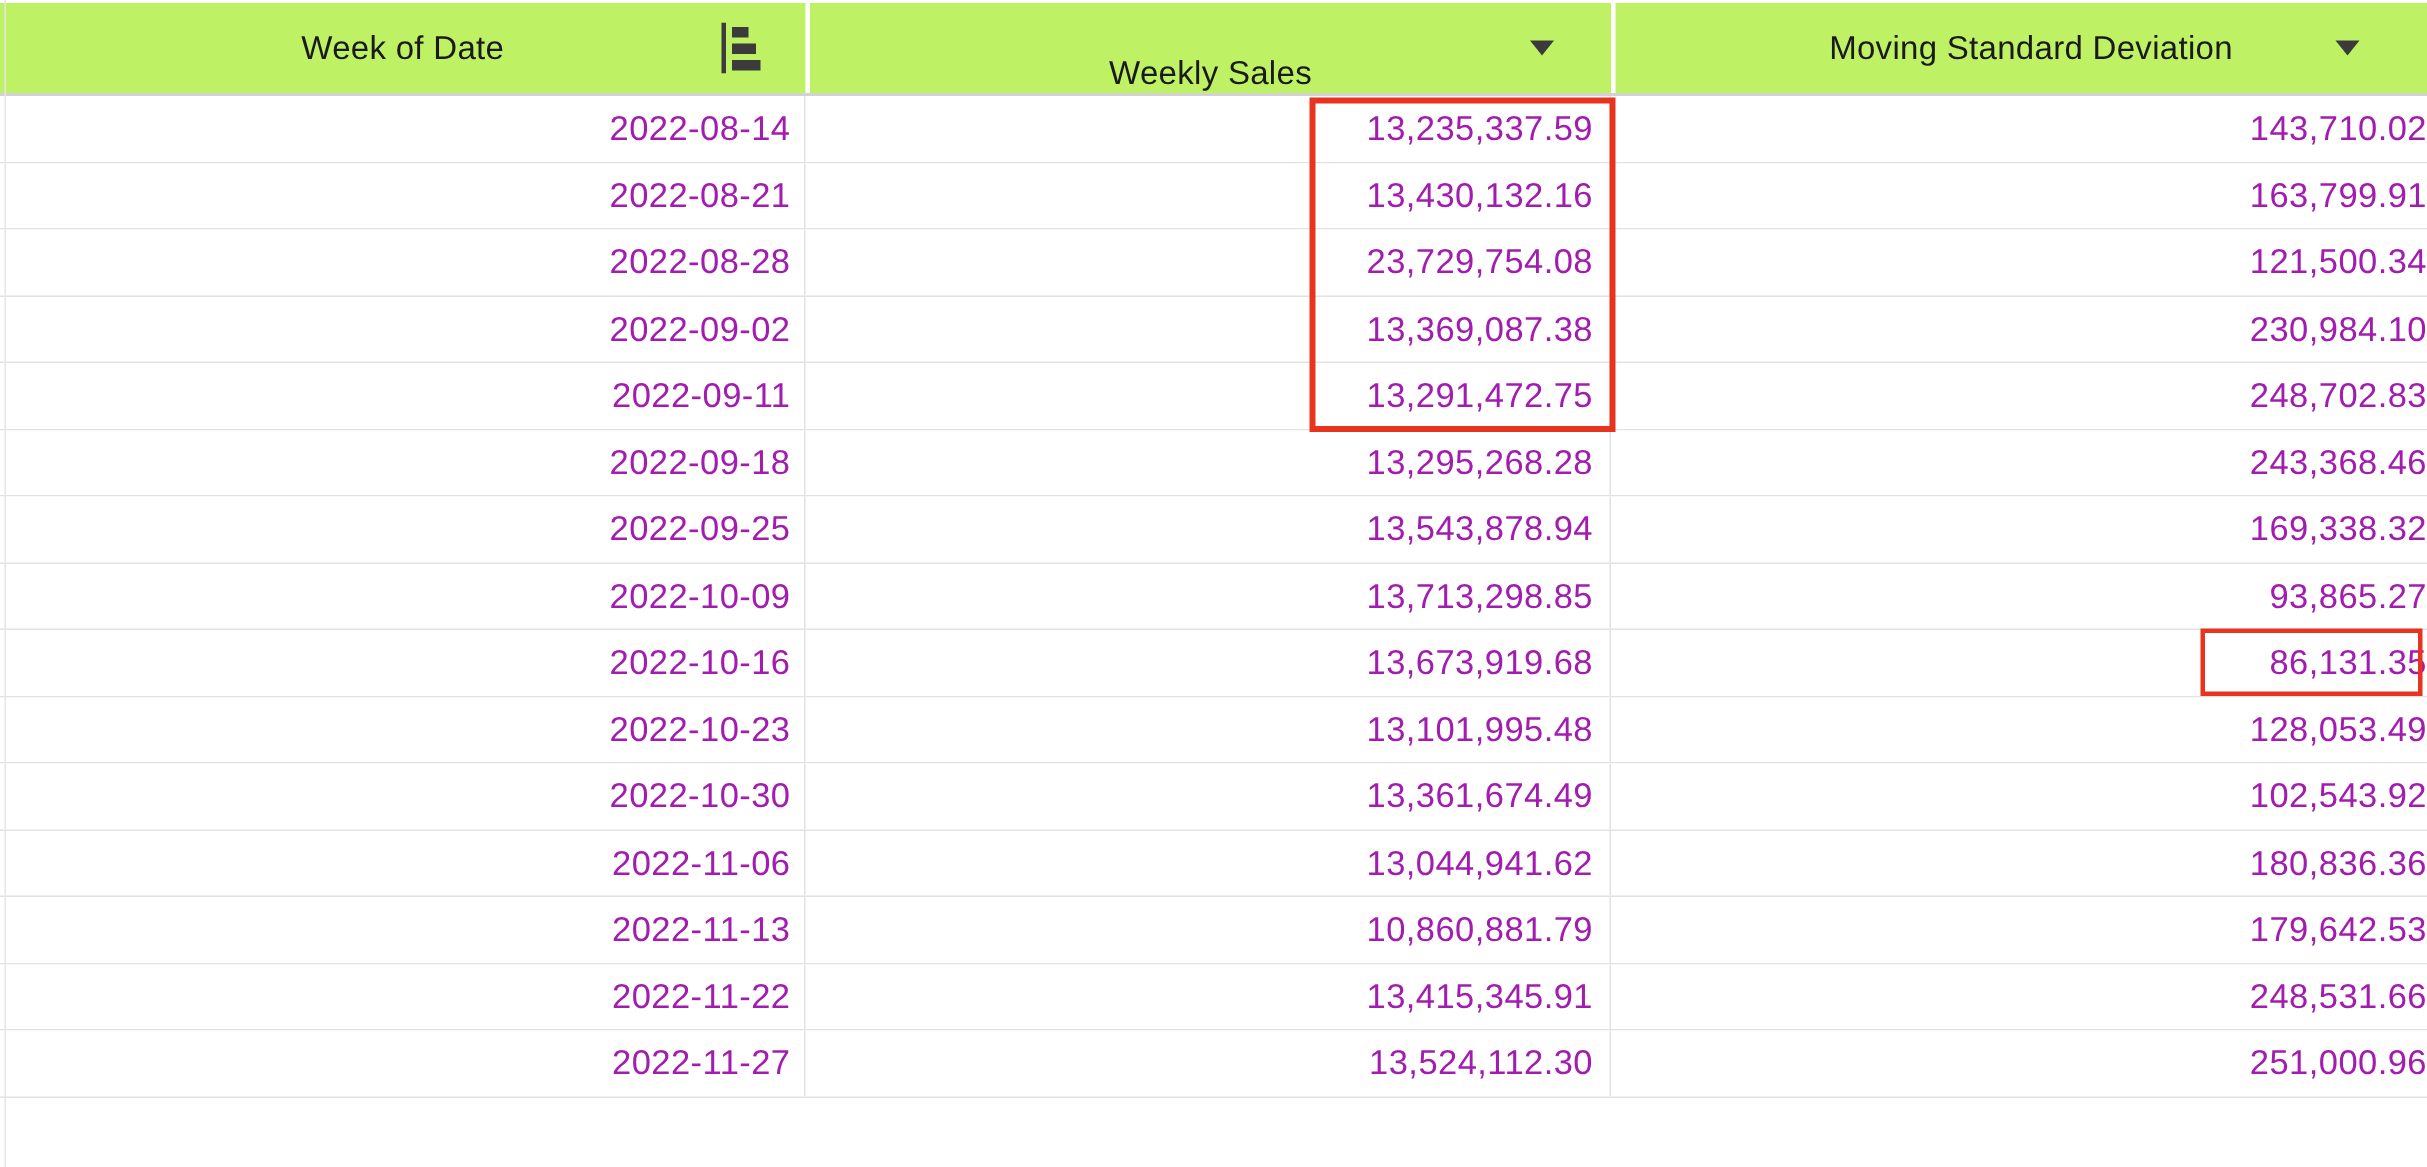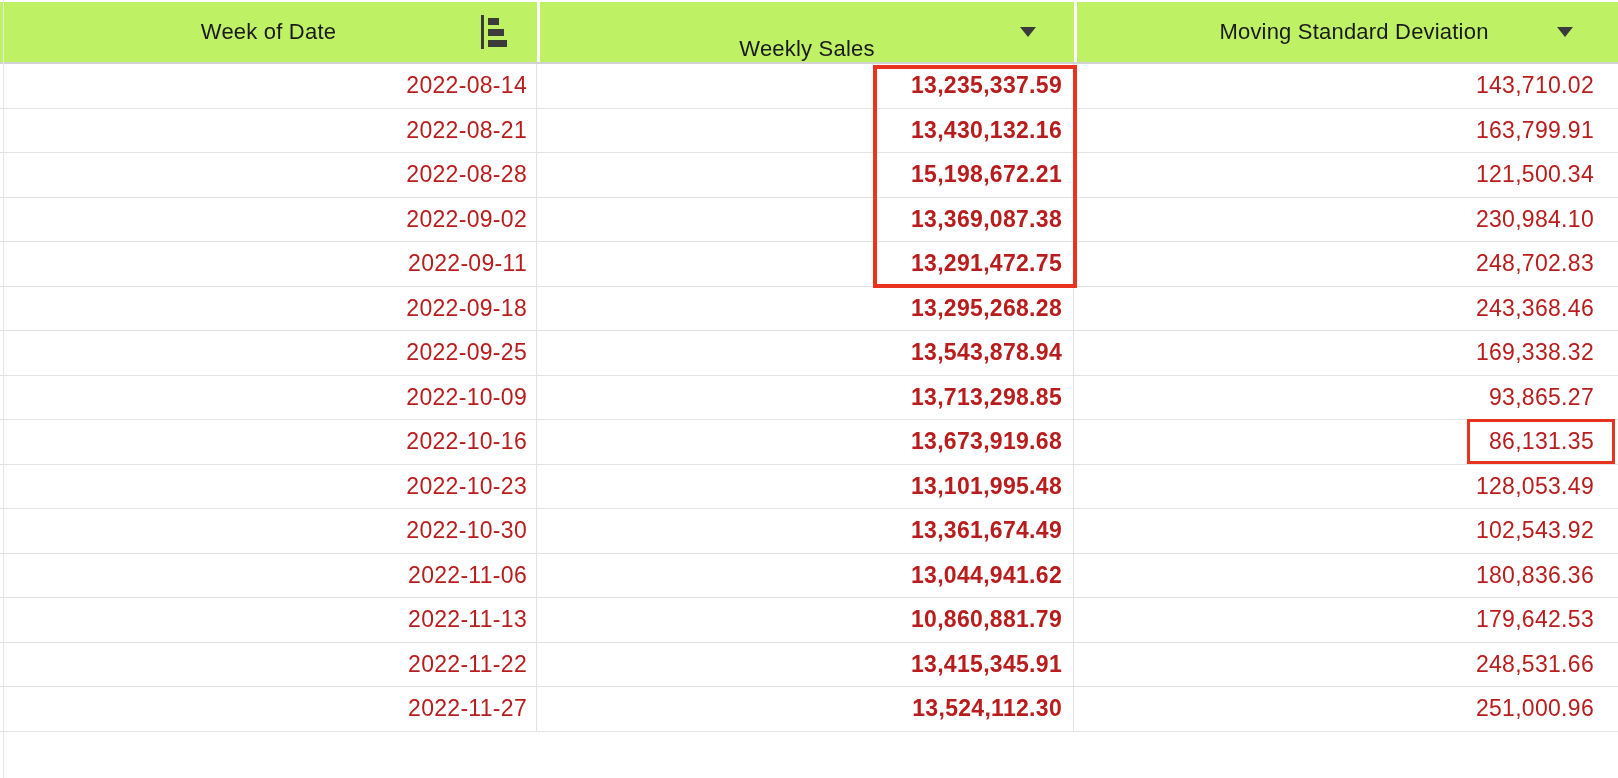--- a/index.html
+++ b/index.html
@@ -76,27 +76,27 @@
     display: flex;
     height: 44.5px;
     border-bottom: 1px solid #e2e2e2;
     background: #ffffff;
   }
   .cell {
     display: flex;
     align-items: center;
     justify-content: flex-end;
     font-size: 23px;
-    color: #b91c1c;
+    color: #a21caf;
     letter-spacing: 0.3px;
     white-space: nowrap;
   }
   .cell.c1 { width: 537px; border-right: 1px solid #e2e2e2; padding-right: 9px;  }
-  .cell.c2 { width: 537px; border-right: 1px solid #e2e2e2; padding-right: 11px; font-weight: bold; }
-  .cell.c3 { flex: 1; padding-right: 24px; }
+  .cell.c2 { width: 537px; border-right: 1px solid #e2e2e2; padding-right: 11px; }
+  .cell.c3 { flex: 1; padding-right: 0; }
 
   
   .hl {
     position: absolute;
     border: 4px solid #e8341f;
     pointer-events: none;
     z-index: 4;
     background: transparent;
   }
   .hl-sales { left: 873px;  top: 65px;  width: 204px; height: 223px; }
@@ -143,21 +143,21 @@
   </div>
 
   <div class="row">
     <div class="cell c1">2022-08-21</div>
     <div class="cell c2">13,430,132.16</div>
     <div class="cell c3">163,799.91</div>
   </div>
 
   <div class="row">
     <div class="cell c1">2022-08-28</div>
-    <div class="cell c2">15,198,672.21</div>
+    <div class="cell c2">23,729,754.08</div>
     <div class="cell c3">121,500.34</div>
   </div>
 
   <div class="row">
     <div class="cell c1">2022-09-02</div>
     <div class="cell c2">13,369,087.38</div>
     <div class="cell c3">230,984.10</div>
   </div>
 
   <div class="row">

